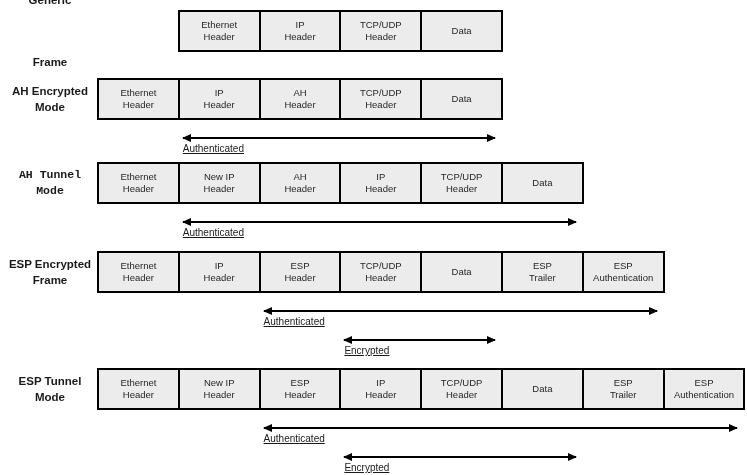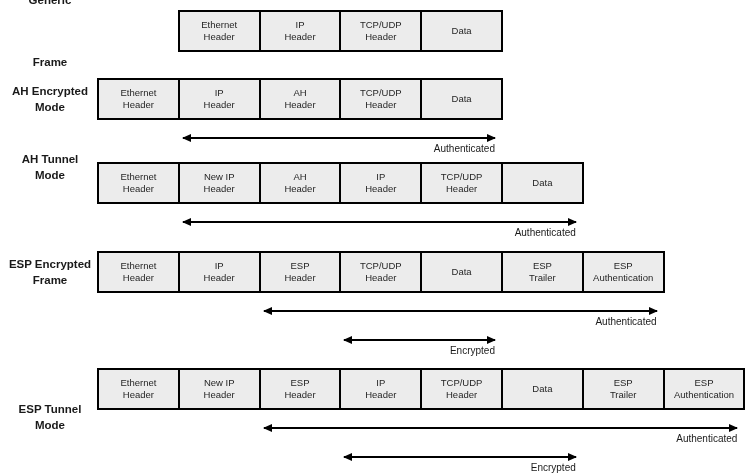--- a/index.html
+++ b/index.html
@@ -36,22 +36,22 @@
     height:2px;background:var(--line);
   }
   .arrow::before,.arrow::after{
     content:"";position:absolute;top:-3px;width:0;height:0;
     border-top:4px solid transparent;border-bottom:4px solid transparent;
   }
   .arrow::before{left:-1px;border-right:9px solid var(--line);}
   .arrow::after{right:-1px;border-left:9px solid var(--line);}
   .alabel{
     position:absolute;
-    text-align:right;
-    font-size:10px;line-height:12px;color:var(--text);
+    text-align:left;
+    font-size:10px;line-height:12px;color:var(--text);text-decoration:underline;
   }
 </style>
 </head>
 <body>
 
 <div id="canvas">
     <div class="rowlabel" style="top: 10px; height: 42px; gap: 46px;">
       <div>Generic</div>
       <div>Frame</div>
     </div>
@@ -88,21 +88,21 @@
     </div>
     <div class="box" style="left: 339.4px; top: 78px; width: 82.8px; height: 42px;">
       <div>TCP/UDP</div>
       <div>Header</div>
     </div>
     <div class="box" style="left: 420.2px; top: 78px; width: 82.8px; height: 42px;">
       <div>Data</div>
     </div>
     <div class="arrow" style="left: 182.8px; top: 137px; width: 312.2px;"></div>
     <div class="alabel" style="left: 182.8px; top: 143px; width: 312.2px;">Authenticated</div>
-    <div class="rowlabel" style="top: 146px; height: 42px;">
+    <div class="rowlabel" style="top: 162px; height: 42px; font-family: Liberation Mono, monospace;">
       <div>AH Tunnel</div>
       <div>Mode</div>
     </div>
     <div class="box" style="left: 97px; top: 162px; width: 82.8px; height: 42px;">
       <div>Ethernet</div>
       <div>Header</div>
     </div>
     <div class="box" style="left: 177.8px; top: 162px; width: 82.8px; height: 42px;">
       <div>New IP</div>
       <div>Header</div>
@@ -152,21 +152,21 @@
       <div>Trailer</div>
     </div>
     <div class="box" style="left: 581.8px; top: 251px; width: 82.8px; height: 42px;">
       <div>ESP</div>
       <div>Authentication</div>
     </div>
     <div class="arrow" style="left: 263.6px; top: 310px; width: 393px;"></div>
     <div class="alabel" style="left: 263.6px; top: 316px; width: 393px;">Authenticated</div>
     <div class="arrow" style="left: 344.4px; top: 339px; width: 150.6px;"></div>
     <div class="alabel" style="left: 344.4px; top: 345px; width: 150.6px;">Encrypted</div>
-    <div class="rowlabel" style="top: 368px; height: 42px; margin-top: 28px;">
+    <div class="rowlabel" style="top: 368px; height: 42px;">
       <div>ESP Tunnel</div>
       <div>Mode</div>
     </div>
     <div class="box" style="left: 97px; top: 368px; width: 82.8px; height: 42px;">
       <div>Ethernet</div>
       <div>Header</div>
     </div>
     <div class="box" style="left: 177.8px; top: 368px; width: 82.8px; height: 42px;">
       <div>New IP</div>
       <div>Header</div>

